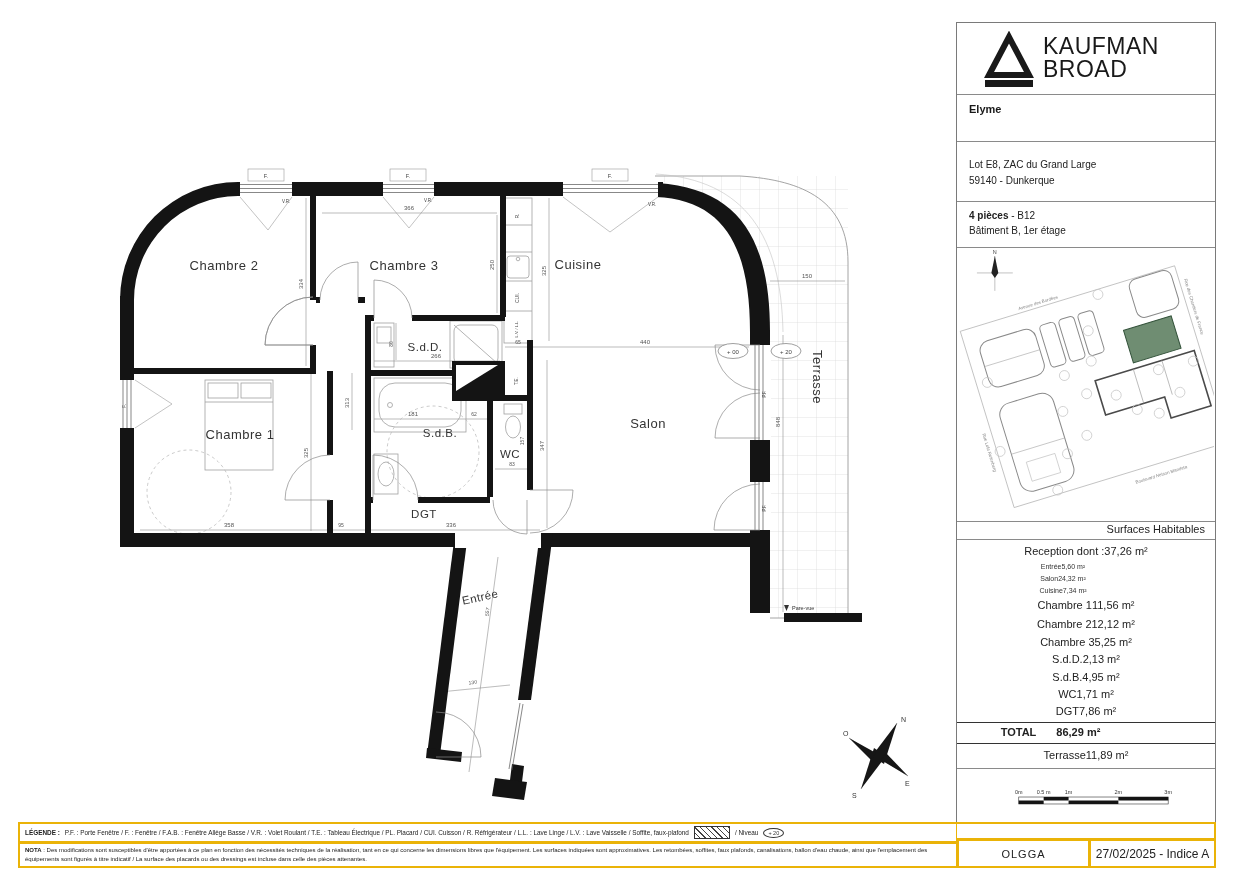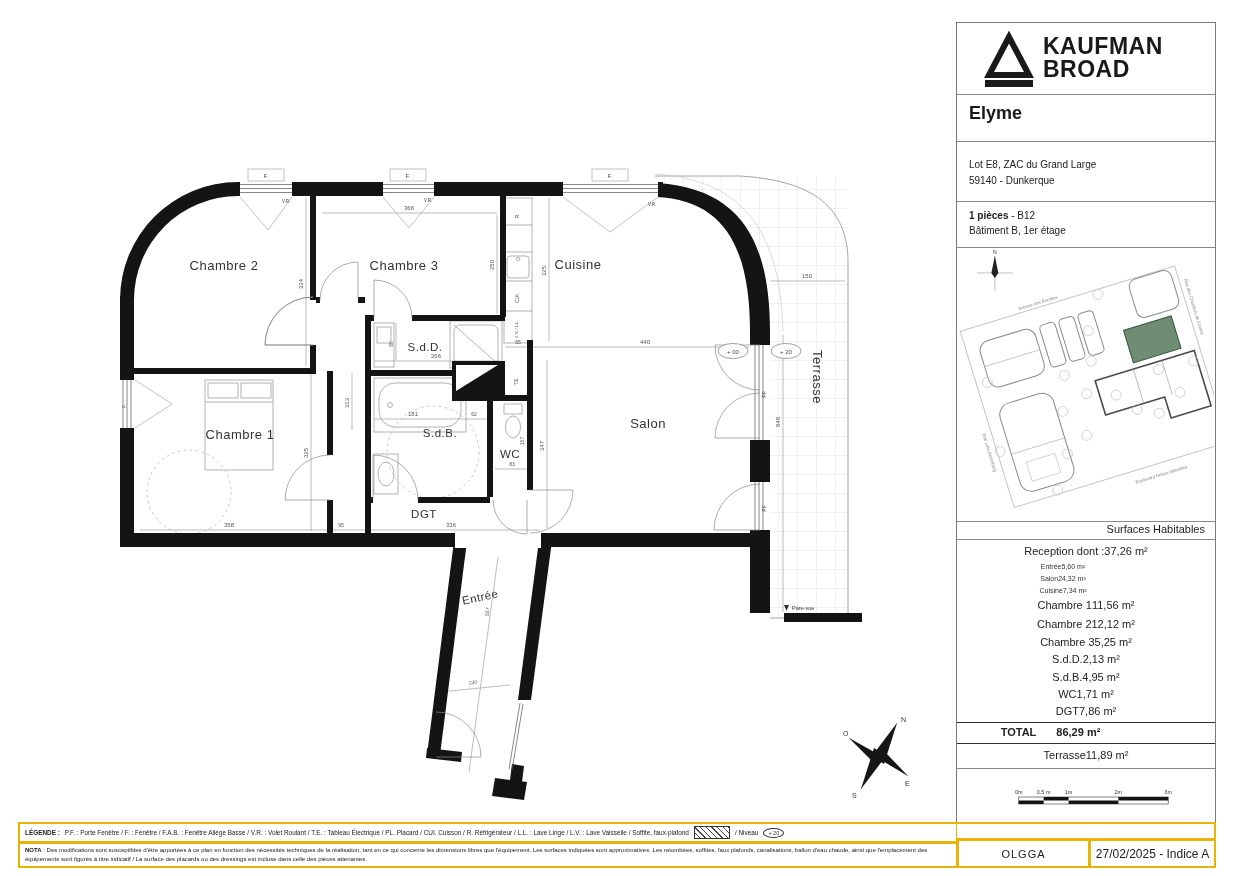--- a/index.html
+++ b/index.html
@@ -5,22 +5,22 @@
   html,body{margin:0;padding:0;background:#fff;}
   #sheet{position:relative;width:1240px;height:876px;background:#fff;overflow:hidden;
          font-family:"Liberation Sans",sans-serif;color:#222;}
   svg text{font-family:"Liberation Sans",sans-serif;}
   .abs{position:absolute;}
   
   #sidebar{position:absolute;left:956px;top:22px;width:260px;height:820px;
            border:1px solid #7a7a7a;box-sizing:border-box;background:#fff;}
   .hline{position:absolute;left:0;right:0;height:0;border-top:1px solid #8a8a8a;}
   .hline.thick{border-top:1.6px solid #333;}
-  .brand-text{font-weight:bold;font-size:23px;line-height:0.98;letter-spacing:0.5px;color:#191919;}
-  .project{font-weight:bold;font-size:18px;color:#191919;}
+  .brand-text{font-weight:normal;font-size:23px;line-height:0.98;letter-spacing:0.5px;color:#191919;}
+  .project{font-weight:bold;font-size:11px;color:#191919;}
   .addr{font-size:10px;line-height:1.55;color:#222;}
   .unit{font-size:10px;line-height:1.5;color:#222;}
   .trow{position:absolute;left:10px;right:10px;display:flex;justify-content:center;
         font-size:11px;color:#222;}
   .trow.sub{font-size:7px;color:#333;padding-left:20px;}
   .trow.sub .val{margin-right:66px;}
   .trow.head{justify-content:flex-end;font-size:11px;}
   .trow.total{font-weight:bold;gap:20px;}
   
   .fbox{position:absolute;border:2px solid #eab308;box-sizing:border-box;background:#fff;}
@@ -323,21 +323,21 @@
 
     <div class="abs project" style="left:12px;top:80px">Elyme</div>
 
     <div class="abs addr" style="left:12px;top:134px">
       <div>Lot E8, ZAC du Grand Large</div>
       <div>59140 - Dunkerque</div>
     </div>
 
     <div class="abs unit" style="left:12px;top:185px">
       <div>
-        <b>1 pièces</b><span> - B12</span>
+        <b>4 pièces</b><span> - B12</span>
       </div>
       <div>Bâtiment B, 1er étage</div>
     </div>
 
     <svg class="abs" style="left:0;top:225px" width="257" height="272" viewBox="950 246 258 273">
       <g>
         <line x1="970" y1="271" x2="1006" y2="271" stroke="#999" stroke-width="0.6"></line>
         <line x1="988" y1="254" x2="988" y2="289" stroke="#999" stroke-width="0.6"></line>
         <polygon points="988,254 991.5,271 988,276 984.5,271" fill="#222"></polygon>
         <text x="988" y="252" font-size="5.5" fill="#444" text-anchor="middle">N</text>

